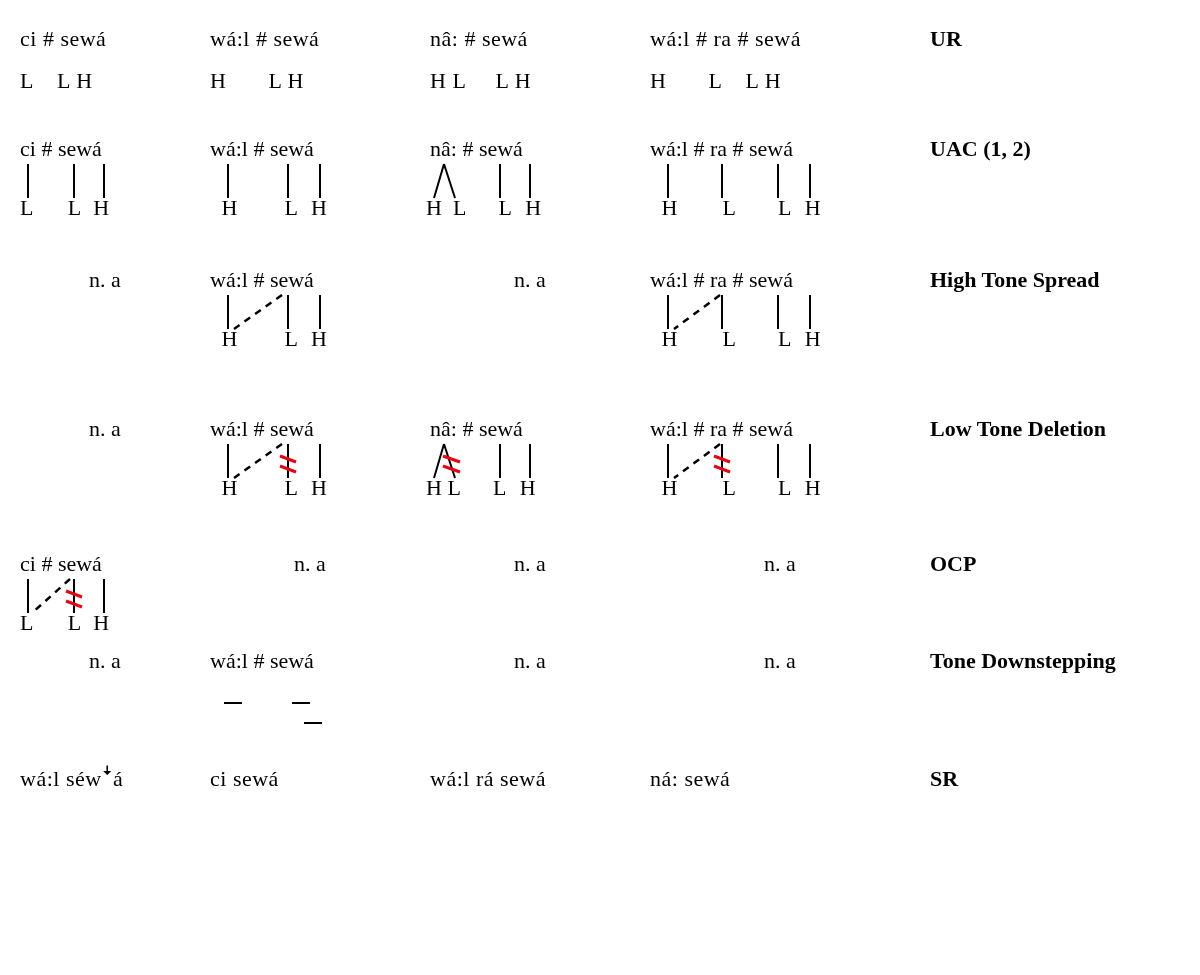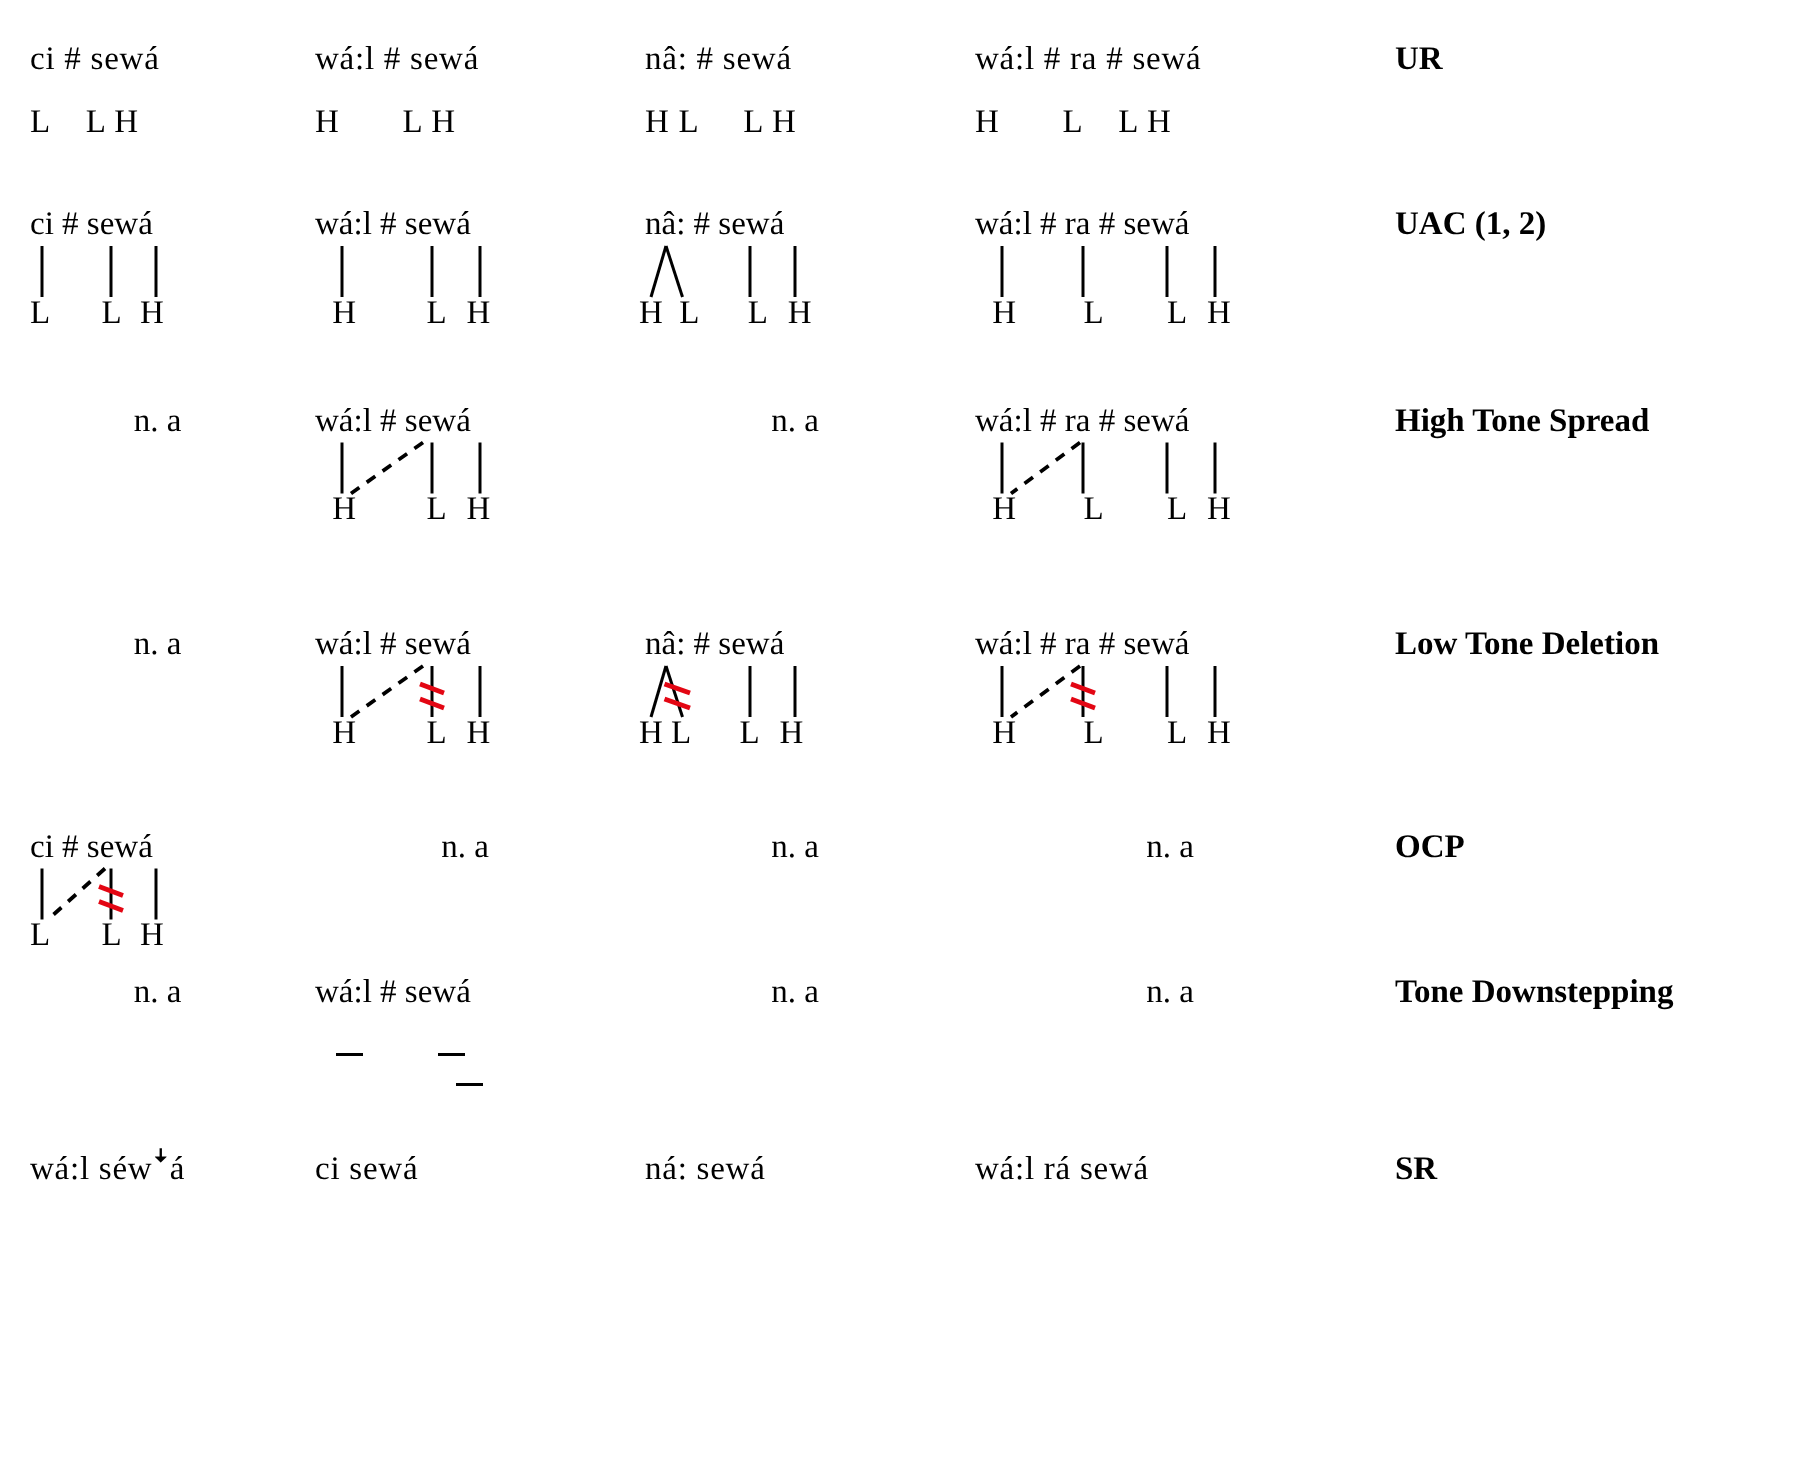--- a/index.html
+++ b/index.html
@@ -345,17 +345,17 @@
     </div>
   </div>
   <div class="cell na">n. a</div>
   <div class="cell na">n. a</div>
   <div class="cell label">Tone Downstepping</div>
 
   <div class="cell" style="height:24px;grid-column:1/-1"></div>
 
   <div class="cell seg sr-row">wá:l   séwꜜá</div>
   <div class="cell seg sr-row">ci   sewá</div>
+  <div class="cell seg sr-row">wá:l   rá   sewá</div>
   <div class="cell seg sr-row">ná:   sewá</div>
-  <div class="cell seg sr-row">wá:l   rá   sewá</div>
   <div class="cell label">SR</div>
 
 </div>
 
 </body></html>

